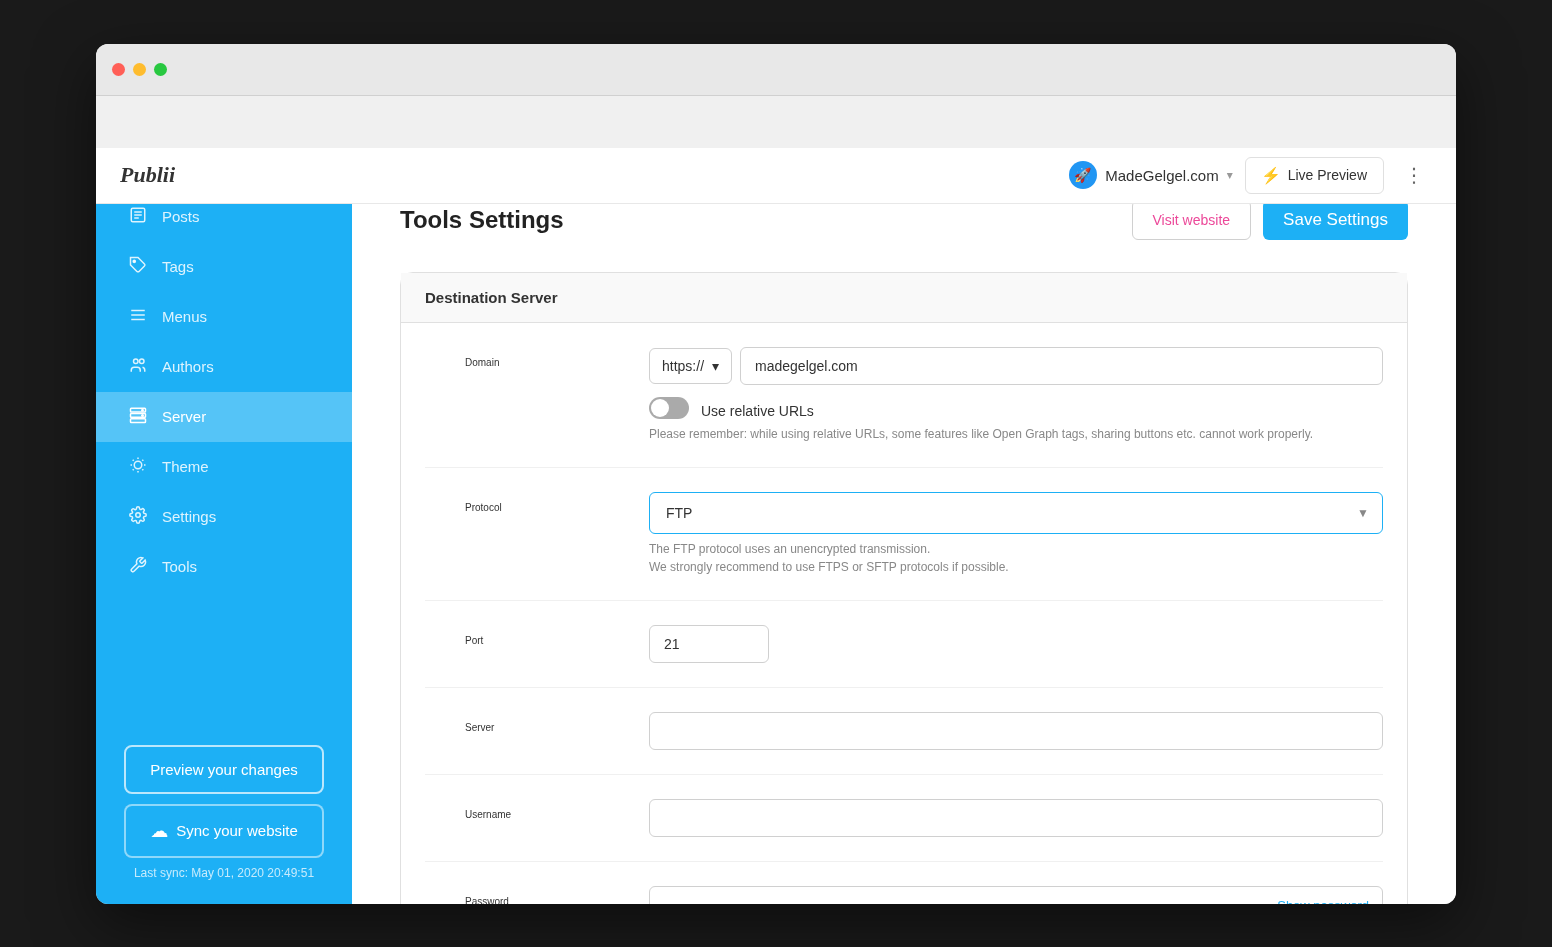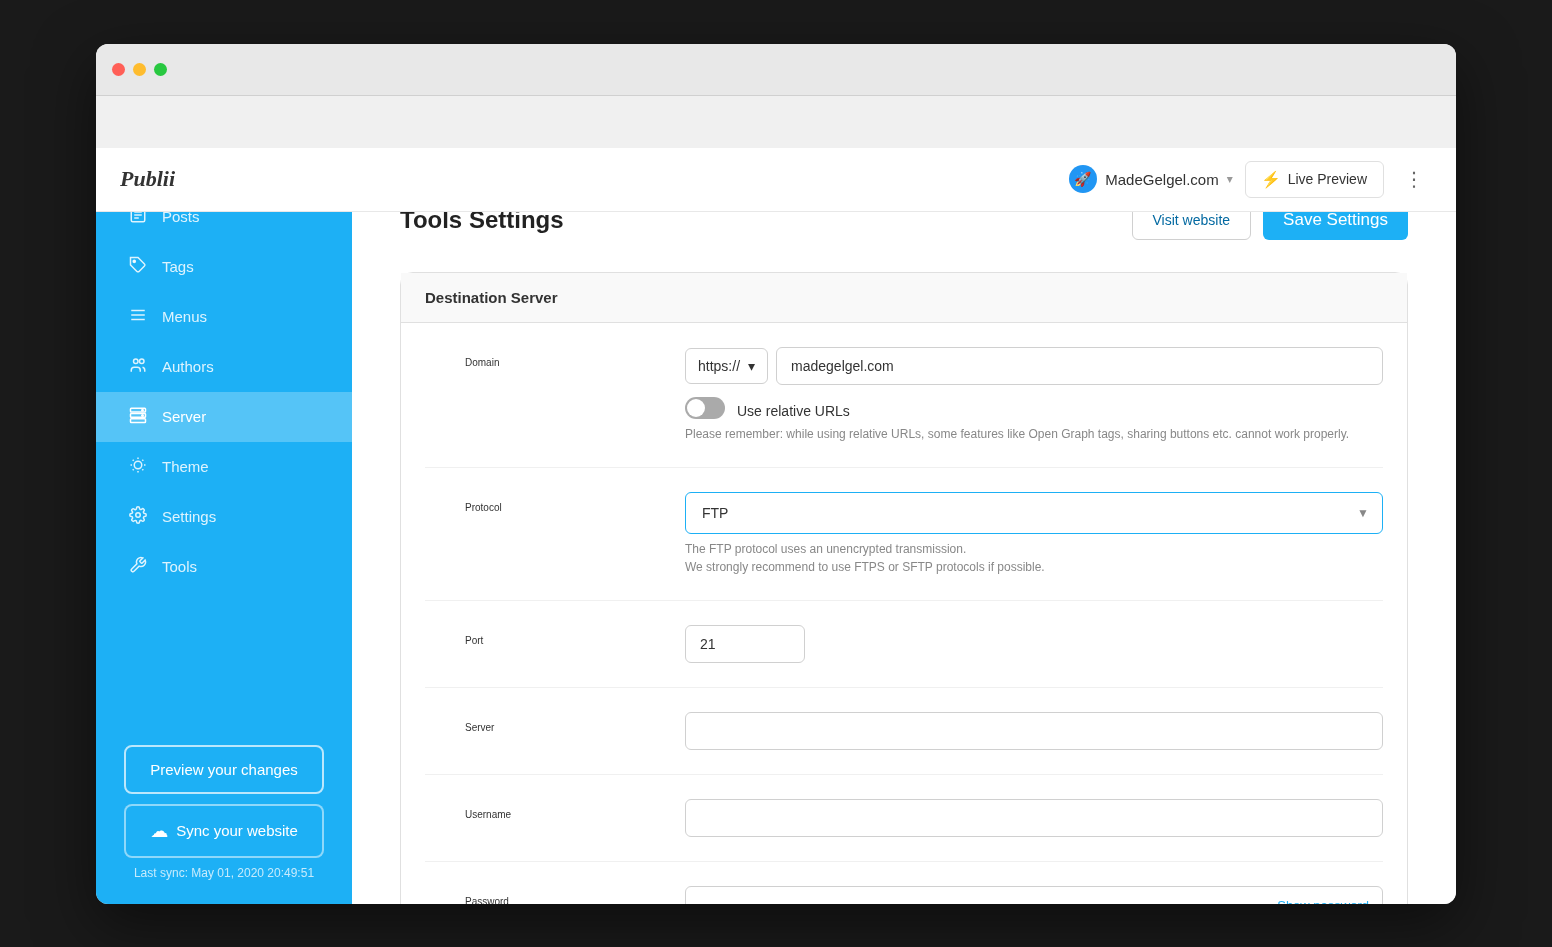--- a/index.html
+++ b/index.html
@@ -41,21 +41,21 @@
       height: 13px;
       border-radius: 50%;
     }
     .tl-red { background: #ff5f57; }
     .tl-yellow { background: #febc2e; }
     .tl-green { background: #28c840; }
 
     
     .topbar {
       background: #fff;
-      height: 64px;
+      height: 56px;
       display: flex;
       align-items: center;
       padding: 0 24px;
       border-bottom: 1px solid #e8e8e8;
       position: absolute;
       top: 52px;
       left: 0;
       right: 0;
       z-index: 10;
     }
@@ -220,21 +220,21 @@
     .header-actions {
       display: flex;
       gap: 12px;
     }
     .visit-btn {
       background: #fff;
       border: 1px solid #d0d0d0;
       border-radius: 6px;
       padding: 10px 20px;
       font-size: 14px;
-      color: #0369a1;
+      color: #ec4899;
       cursor: pointer;
     }
     .save-btn {
       background: #1db0f5;
       border: none;
       border-radius: 6px;
       padding: 10px 20px;
       font-size: 17px;
       color: #fff;
       cursor: pointer;
@@ -271,21 +271,20 @@
       width: 160px;
       flex-shrink: 0;
       font-size: 10px;
       color: #333;
       padding-top: 10px;
       font-weight: 500;
       margin-left: 40px;
     }
     .form-control {
       flex: 1;
-      margin-left: 36px;
     }
     .domain-inputs {
       display: flex;
       gap: 8px;
       align-items: center;
     }
     .protocol-select {
       background: #fff;
       border: 1px solid #d0d0d0;
       border-radius: 6px;

